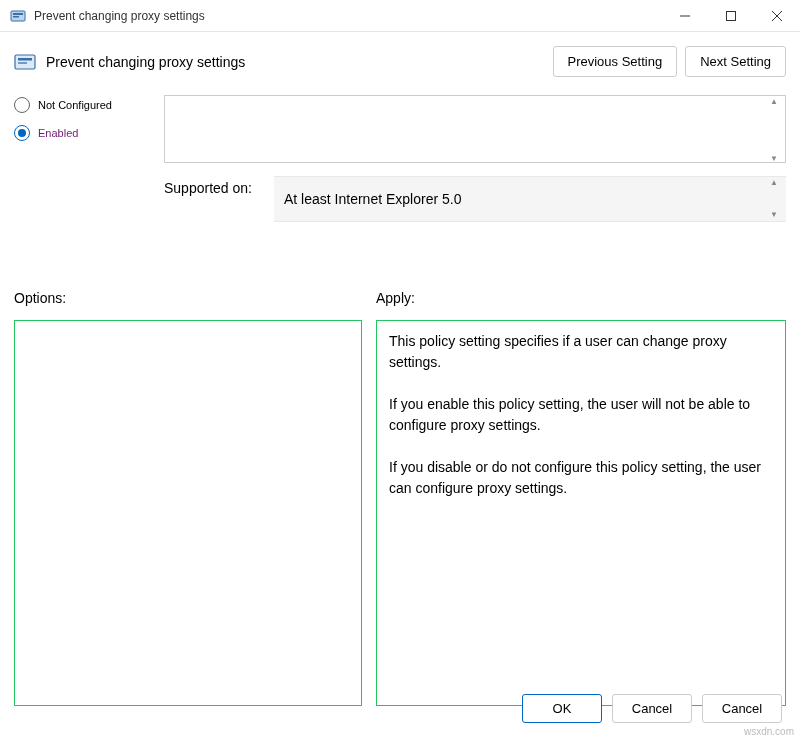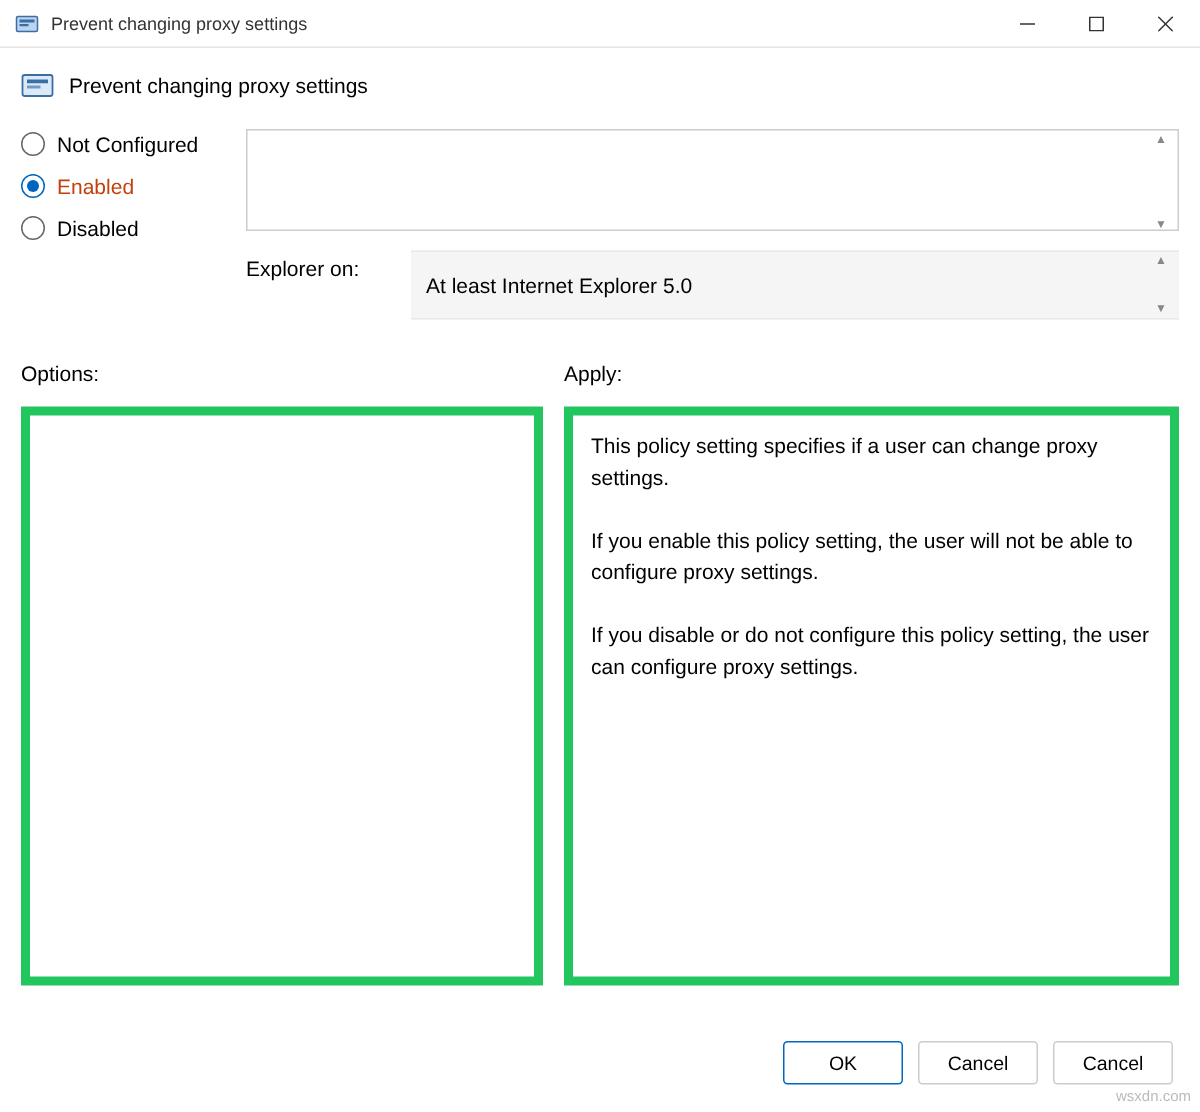--- a/index.html
+++ b/index.html
@@ -102,22 +102,22 @@
     .radio-circle.checked {
       border-color: #0067c0;
     }
     .radio-circle.checked::after {
       content: '';
       width: 8px;
       height: 8px;
       background: #0067c0;
       border-radius: 50%;
     }
-    .radio-label { font-size: 14px; text-align: right; }
-    .radio-label.checked { color: #c2410c; font-weight: 500; }
+    .radio-label { font-size: 11px; text-align: right; }
+    .radio-label.checked { color: #701a75; font-weight: 500; }
     .right-col {
       flex: 1;
     }
     .field-row {
       display: flex;
       margin-bottom: 10px;
     }
     .field-label {
       width: 110px;
       font-size: 14px;
@@ -166,28 +166,28 @@
       color: #888;
       text-align: center;
       line-height: 1;
       cursor: pointer;
     }
     .panels-row {
       display: flex;
       gap: 14px;
       margin-top: 18px;
     }
-    .panel-col { flex: 1; display: flex; flex-direction: column; }
+    .panel-col { flex: 1; display: flex; flex-direction: column; margin-top: 40px; }
     .panel-col.left { flex: 0 0 348px; }
     .panel-label {
       font-size: 14px;
       margin-bottom: 14px;
     }
     .panel-box {
-      border: 6px solid #22c55e;
+      border: 1px solid #22c55e;
       height: 386px;
       padding: 10px 12px;
       font-size: 14px;
       line-height: 1.5;
       overflow: auto;
       white-space: pre-wrap;
     }
     .footer {
       position: absolute;
       bottom: 18px;
@@ -248,50 +248,50 @@
 
   <div class="header-row">
     <span class="header-icon">
       <svg viewBox="0 0 22 22">
           <rect x="1" y="4" width="20" height="14" rx="1.5" fill="#dceaf7" stroke="#3a6ea5" stroke-width="1.2"></rect>
           <rect x="4" y="7" width="14" height="2.5" fill="#3a6ea5"></rect>
           <rect x="4" y="11" width="9" height="2" fill="#6b9bc9"></rect>
         </svg>
     </span>
     <span class="header-title">Prevent changing proxy settings</span>
+    <div class="nav-btns">
+      <button class="btn">Previous Setting</button>
+      <button class="btn">Next Setting</button>
+    </div>
   </div>
 
   <div class="radio-comment-row">
     <div class="radio-col">
       <div class="radio-item">
         <span class="radio-circle"></span>
         <span class="radio-label">Not Configured</span>
       </div>
       <div class="radio-item">
         <span class="radio-circle checked"></span>
         <span class="radio-label checked">Enabled</span>
-      </div>
-      <div class="radio-item">
-        <span class="radio-circle"></span>
-        <span class="radio-label">Disabled</span>
       </div>
     </div>
 
     <div class="right-col">
       <div class="field-row">
         <div class="field-input">
           <textarea class="comment-box" style=""></textarea>
           <div class="spin-arrows" style="top:3px;bottom:3px;">
             <span class="spin-arrow">▲</span>
             <span class="spin-arrow">▼</span>
           </div>
         </div>
       </div>
       <div class="field-row">
-        <div class="field-label">Explorer on:</div>
+        <div class="field-label">Supported on:</div>
         <div class="field-input">
           <div class="supported-box">
             <span>At least Internet Explorer 5.0</span>
             <div class="spin-arrows">
               <span class="spin-arrow">▲</span>
               <span class="spin-arrow">▼</span>
             </div>
           </div>
         </div>
       </div>

